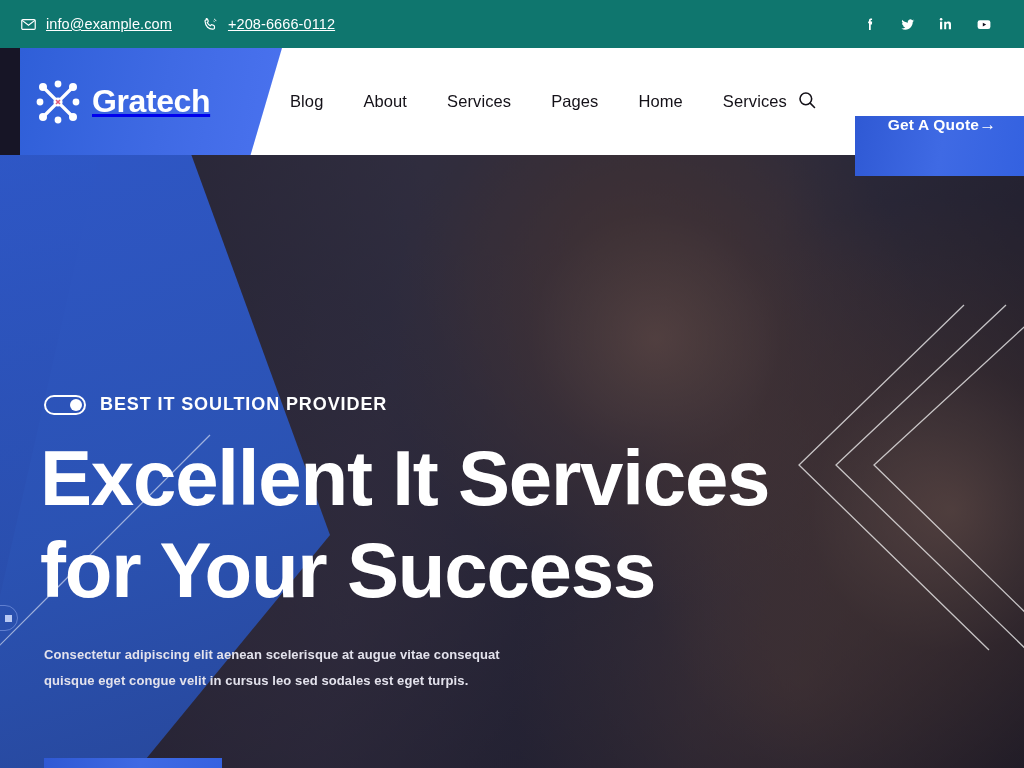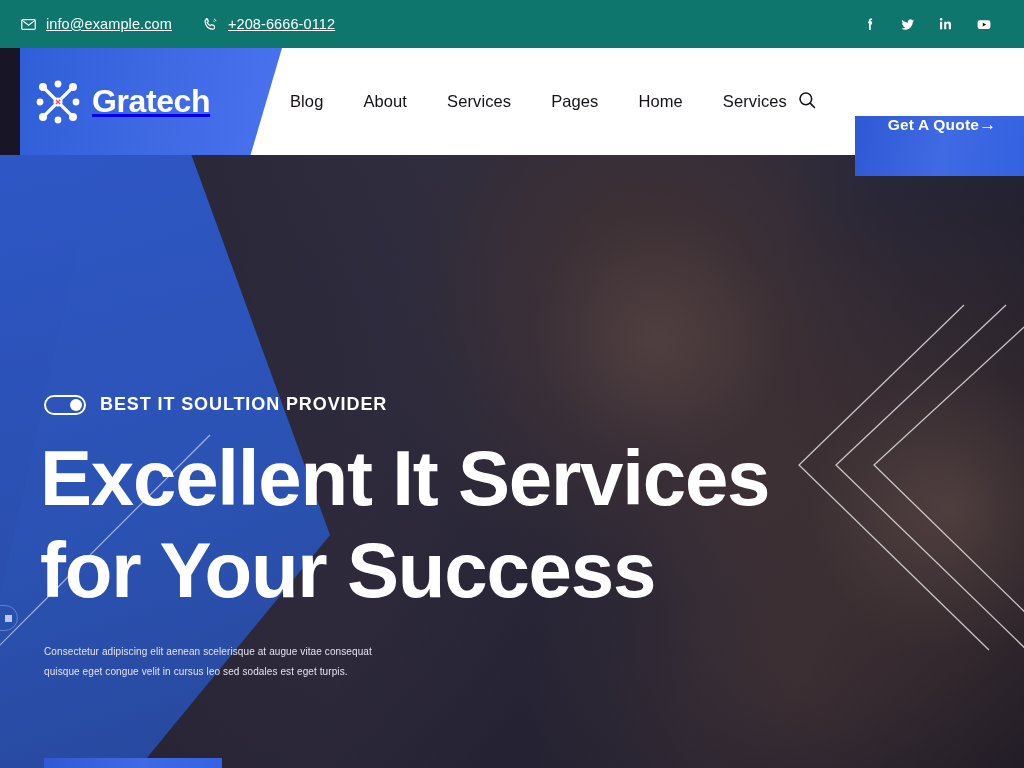--- a/index.html
+++ b/index.html
@@ -139,21 +139,21 @@
     letter-spacing:.9px; text-transform:uppercase; white-space:nowrap;
   }
   .headline {
     position:absolute; top:262px; left:40px; width:840px;
     color:#ffffff; font-size:78px; line-height:1.18;
     font-weight:bold; letter-spacing:-1.2px;
   }
   .headline span { display:block; }
   .hero-desc {
     position:absolute; top:472px; left:44px; width:580px;
-    color:#e3e2ec; font-size:10px; line-height:2.0; letter-spacing:.1px;
+    color:#e3e2ec; font-size:13px; line-height:2.0; letter-spacing:.1px;font-weight:bold;
   }
   .hero-desc span { display:block; }
   .explore-btn {
     position:absolute; top:588px; left:44px;
     width:178px; height:58px;
     background:linear-gradient(100deg,#2f59d4 0%,#3f6ae4 52%,#3361e0 100%);
     color:#ffffff; border:none; cursor:pointer;
     display:flex; align-items:center; justify-content:center; gap:11px;
     font-size:15.5px; font-weight:bold; letter-spacing:.2px;
   }

